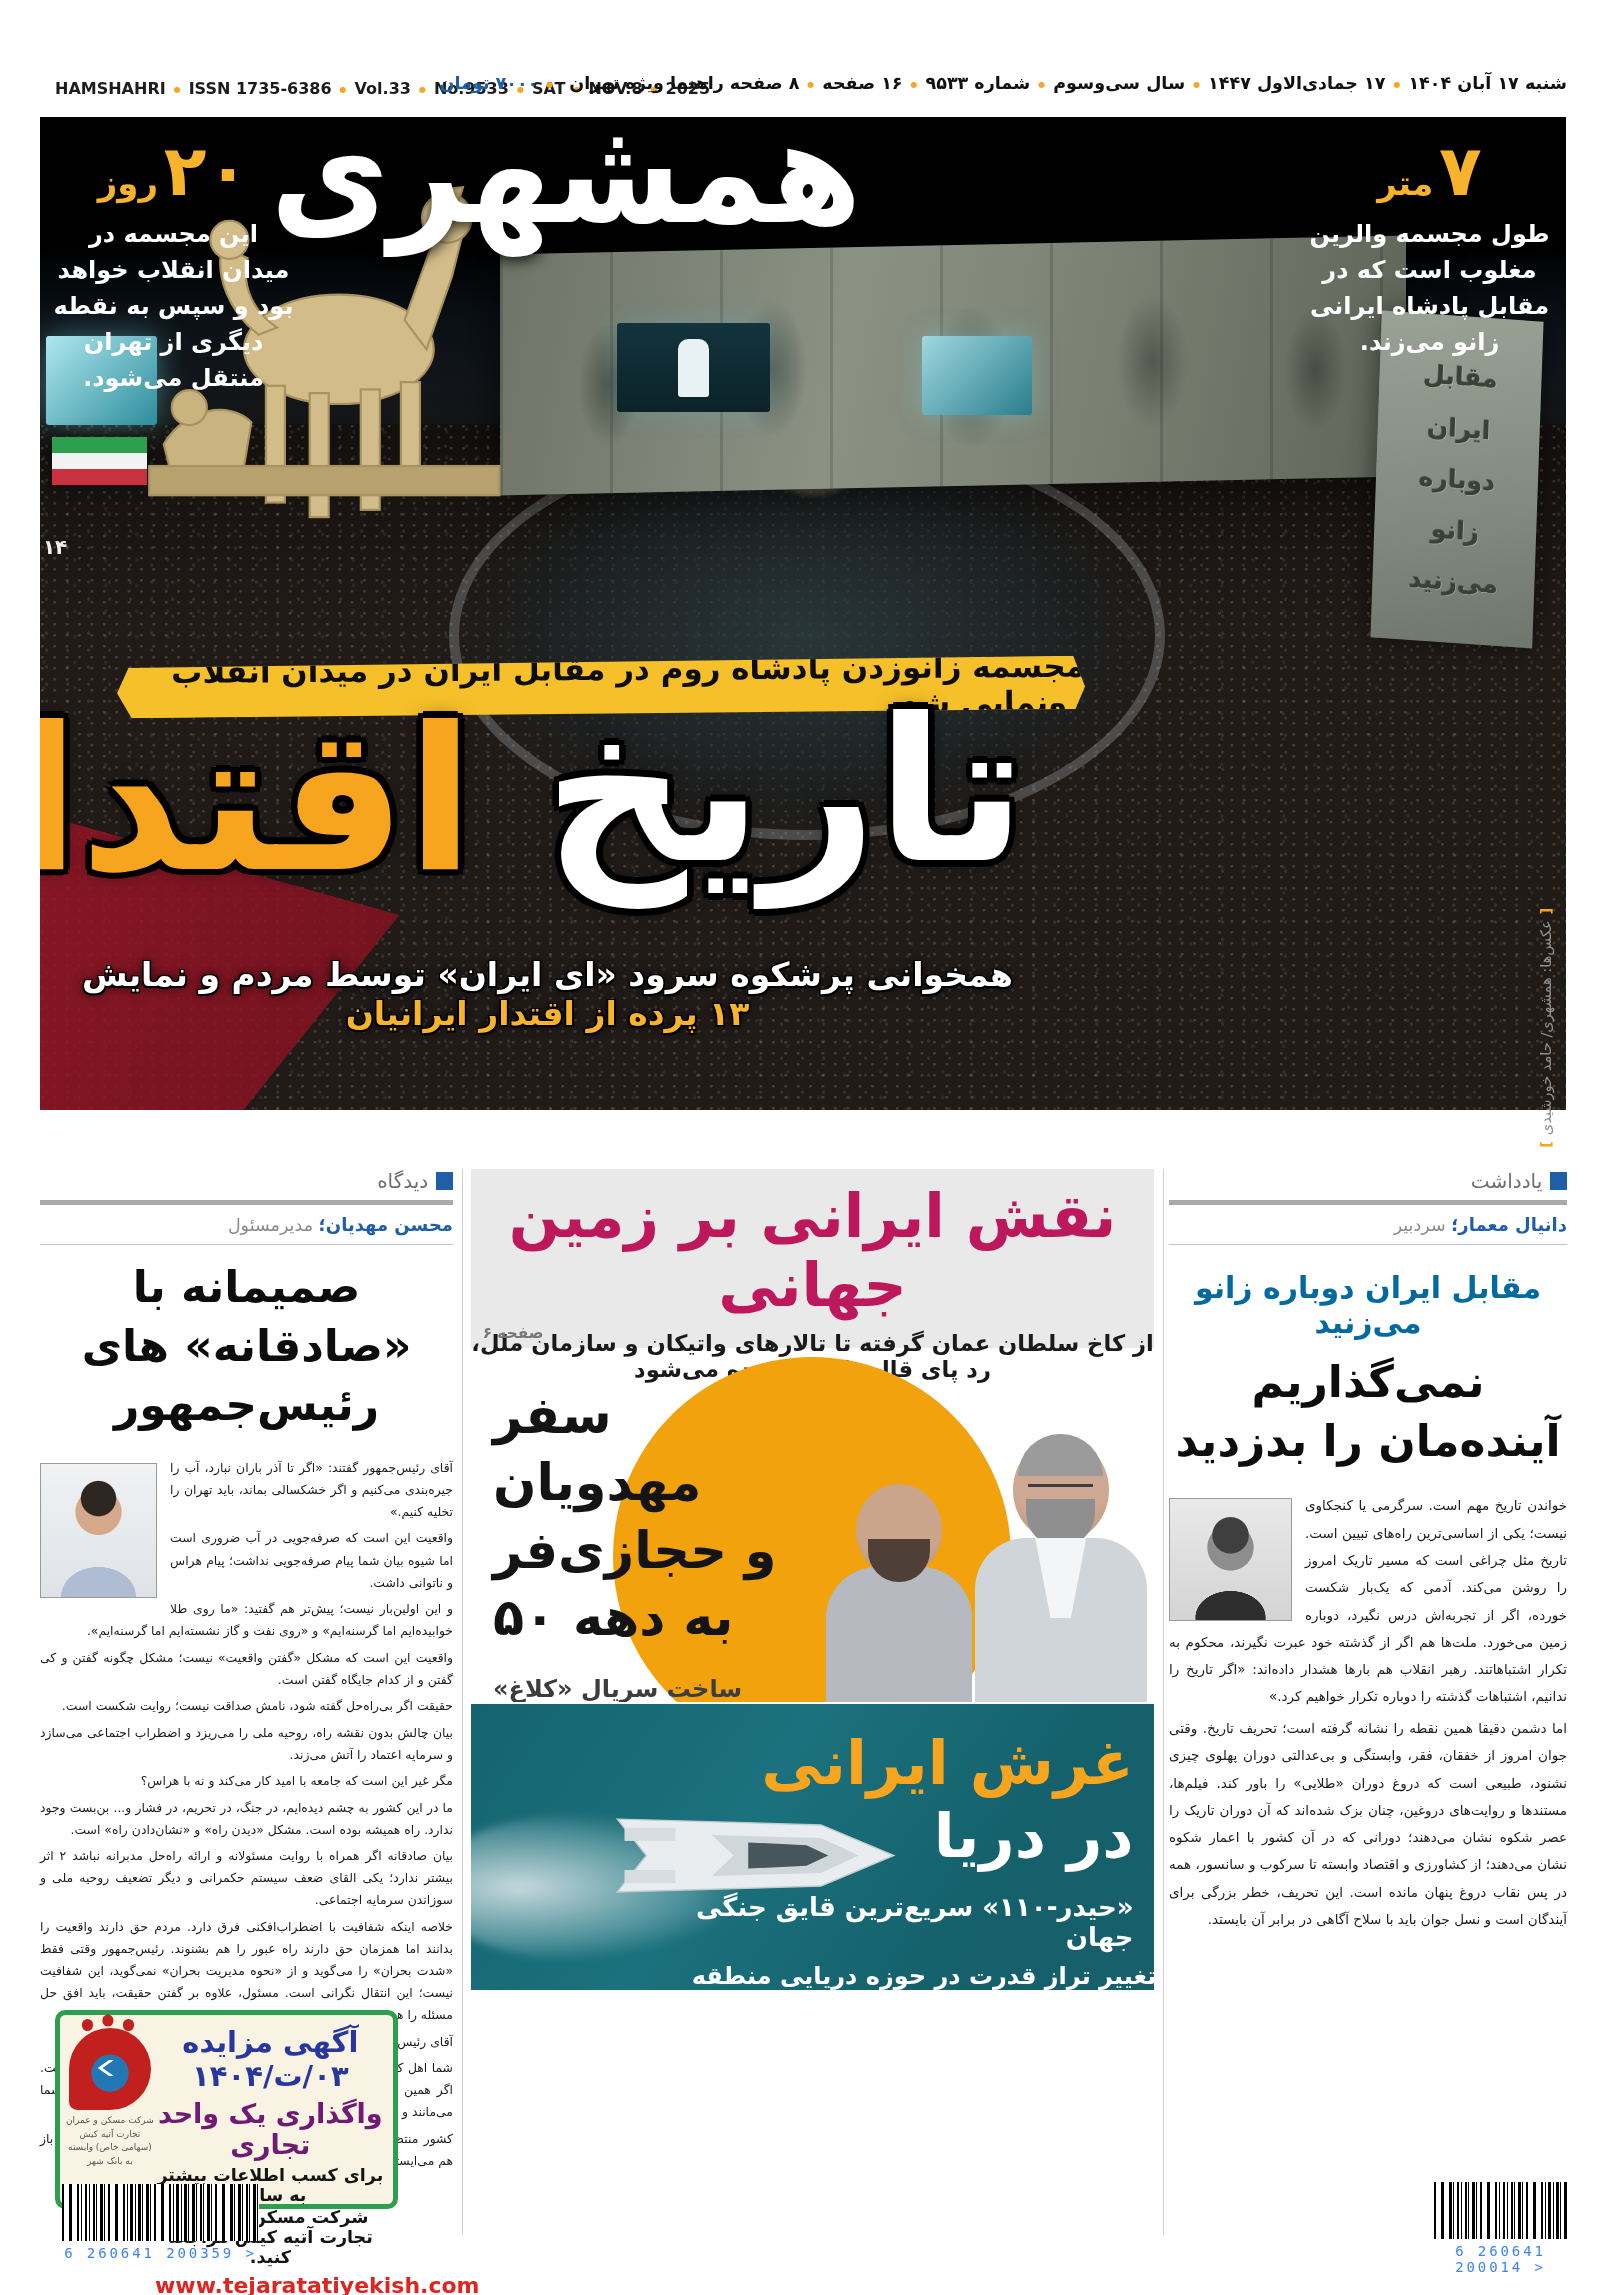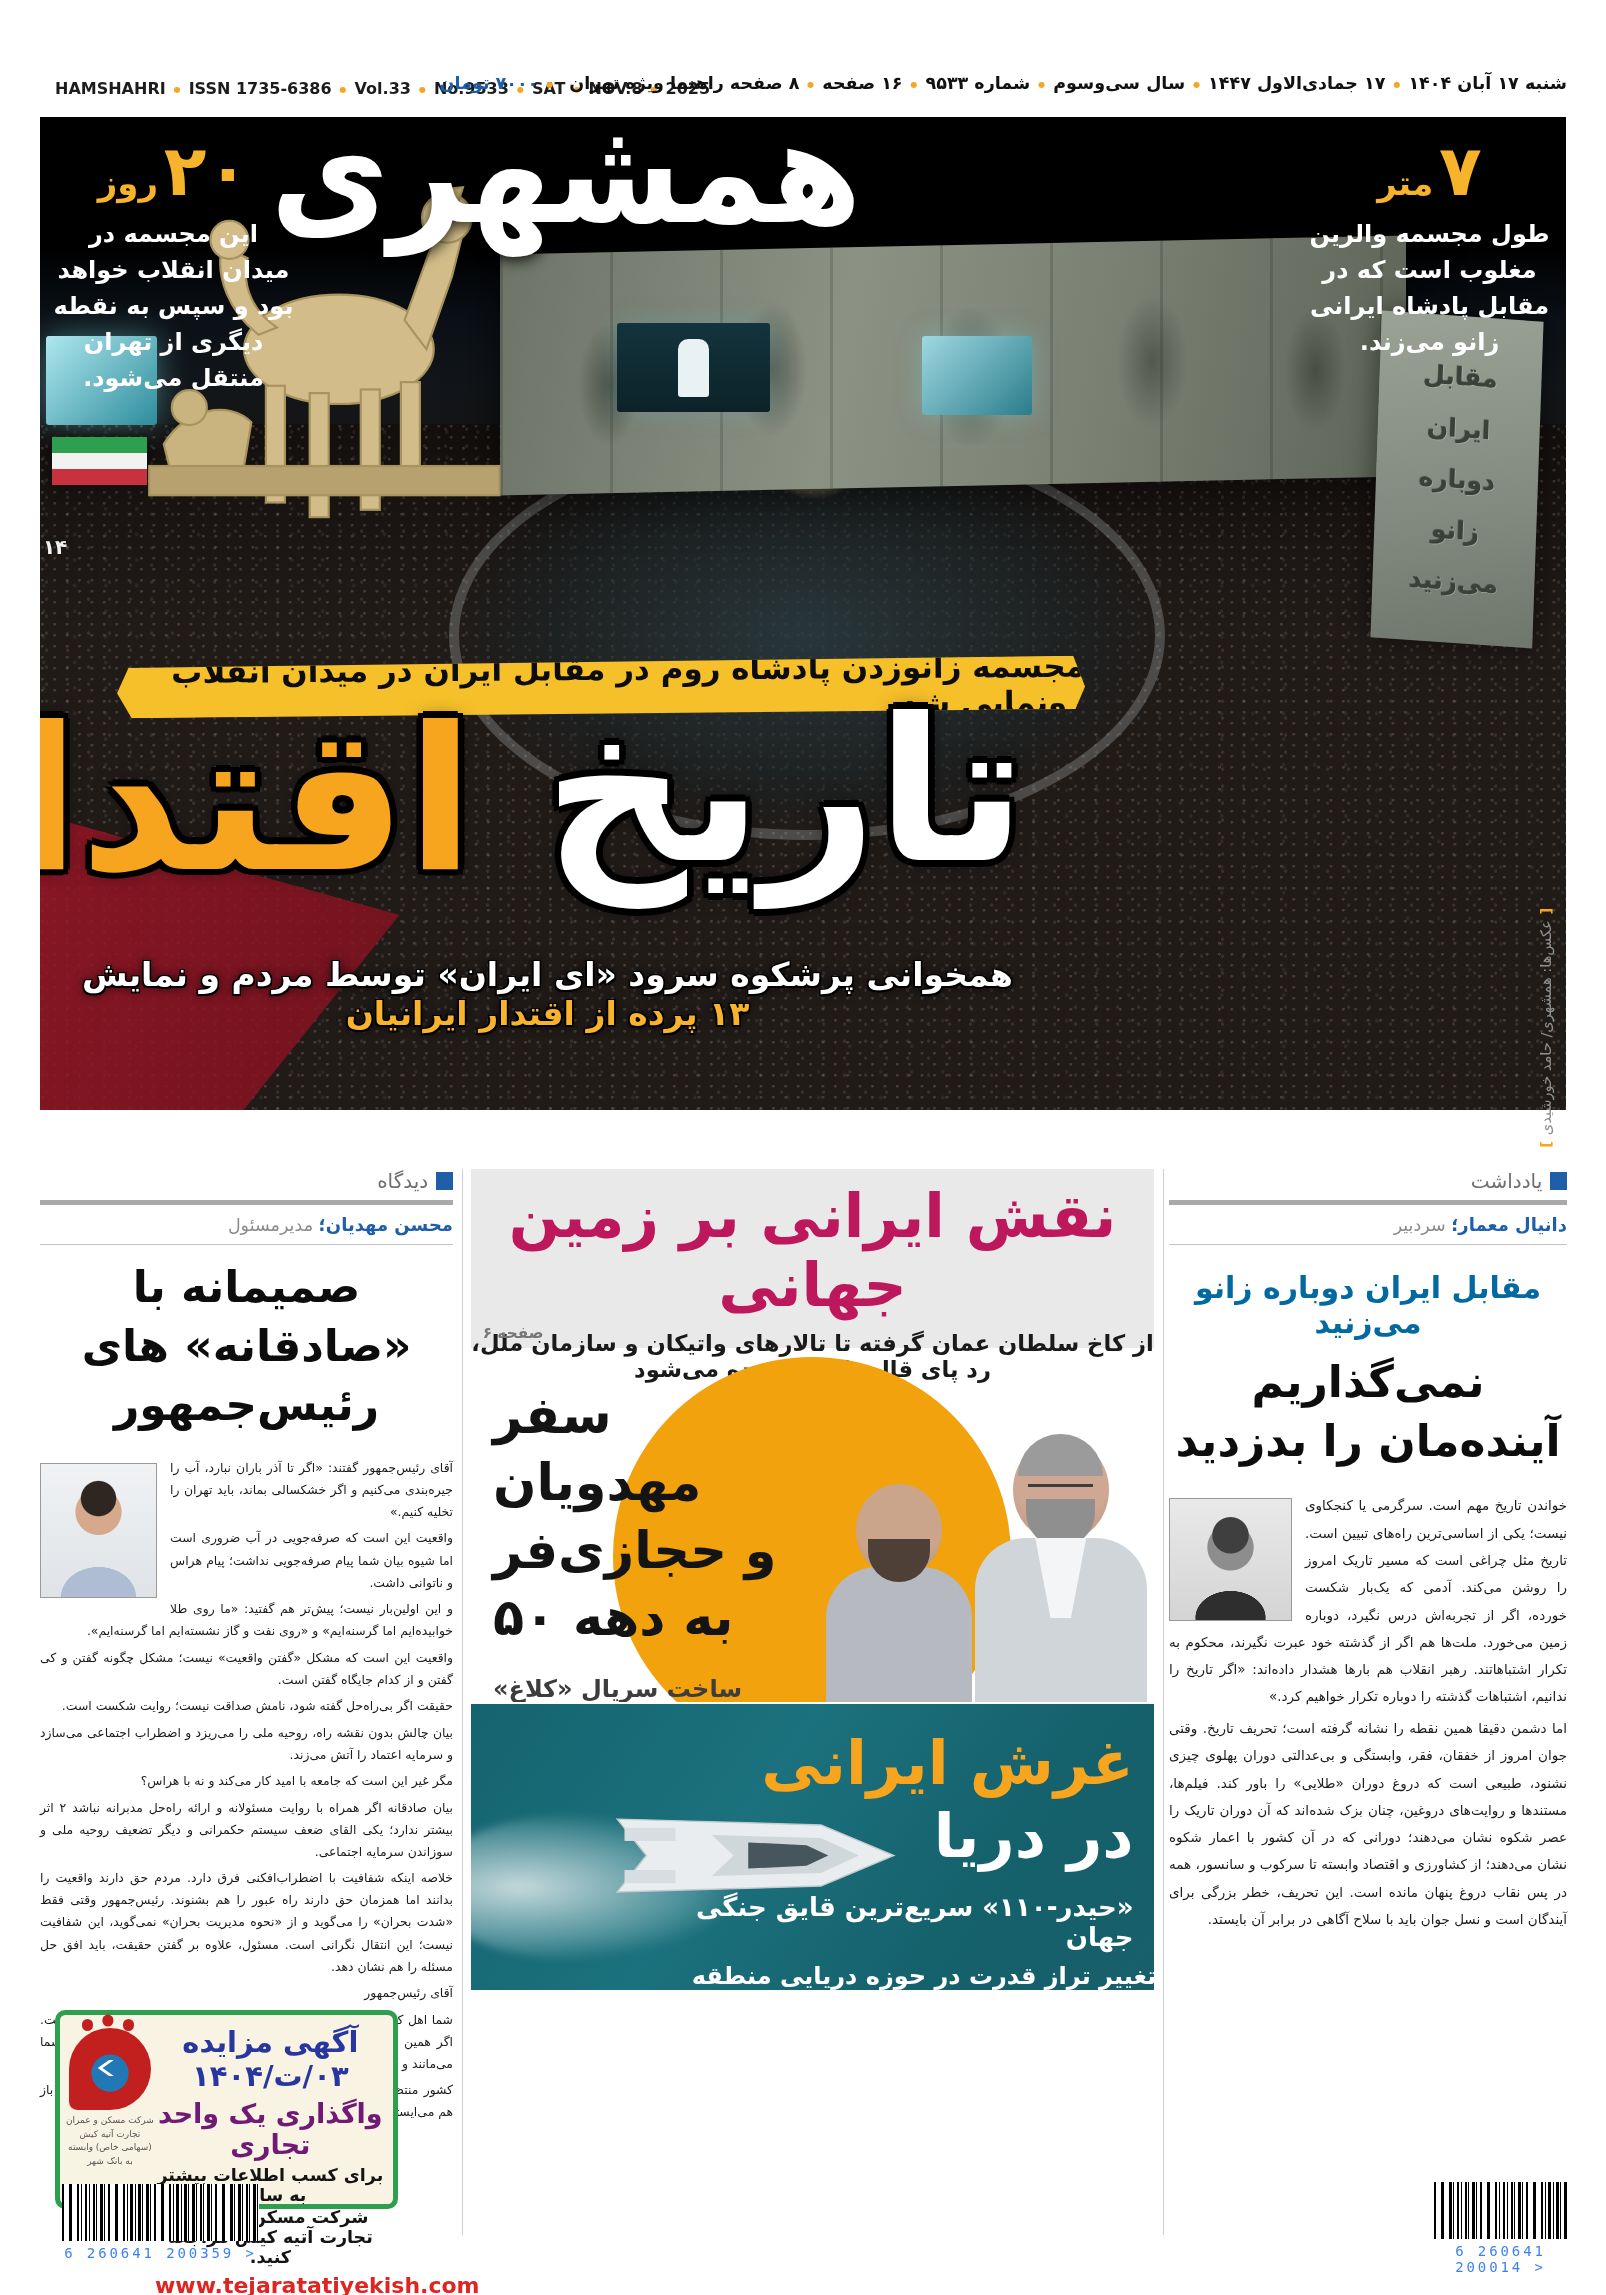--- a/index.html
+++ b/index.html
@@ -354,20 +354,21 @@
     <div class="headline">صمیمانه با «صادقانه» های رئیس‌جمهور</div>
     <div class="avatar av-view"></div>
     <div class="bodytxt">
         <p>آقای رئیس‌جمهور گفتند: «اگر تا آذر باران نبارد، آب را جیره‌بندی می‌کنیم و اگر خشکسالی بماند، باید تهران را تخلیه کنیم.»</p>
         <p>واقعیت این است که صرفه‌جویی در آب ضروری است اما شیوه بیان شما پیام صرفه‌جویی نداشت؛ پیام هراس و ناتوانی داشت.</p>
         <p>و این اولین‌بار نیست؛ پیش‌تر هم گفتید: «ما روی طلا خوابیده‌ایم اما گرسنه‌ایم» و «روی نفت و گاز نشسته‌ایم اما گرسنه‌ایم».</p>
         <p>واقعیت این است که مشکل «گفتن واقعیت» نیست؛ مشکل چگونه گفتن و کی گفتن و از کدام جایگاه گفتن است.</p>
         <p>حقیقت اگر بی‌راه‌حل گفته شود، نامش صداقت نیست؛ روایت شکست است.</p>
         <p>بیان چالش بدون نقشه راه، روحیه ملی را می‌ریزد و اضطراب اجتماعی می‌سازد و سرمایه اعتماد را آتش می‌زند.</p>
         <p>مگر غیر این است که جامعه با امید کار می‌کند و نه با هراس؟</p>
+        <p>ما در این کشور به چشم دیده‌ایم، در جنگ، در تحریم، در فشار و... بن‌بست وجود ندارد. راه همیشه بوده است. مشکل «دیدن راه» و «نشان‌دادن راه» است.</p>
         <p>بیان صادقانه اگر همراه با روایت مسئولانه و ارائه راه‌حل مدبرانه نباشد ۲ اثر بیشتر ندارد؛ یکی القای ضعف سیستم حکمرانی و دیگر تضعیف روحیه ملی و سوزاندن سرمایه اجتماعی.</p>
         <p>خلاصه اینکه شفافیت با اضطراب‌افکنی فرق دارد. مردم حق دارند واقعیت را بدانند اما همزمان حق دارند راه عبور را هم بشنوند. رئیس‌جمهور وقتی فقط «شدت بحران» را می‌گوید و از «نحوه مدیریت بحران» نمی‌گوید، این شفافیت نیست؛ این انتقال نگرانی است. مسئول، علاوه بر گفتن حقیقت، باید افق حل مسئله را هم نشان دهد.</p>
         <p>آقای رئیس‌جمهور</p>
         <p>شما اهل کار و اهل گوش‌دادن به نظرات کارشناسان هستید، این ارزشمند است. اگر همین تلاش‌ها با بیان آرام، دقیق و امیدوارانه همراه شود، مردم کنار شما می‌مانند و کار، جلو می‌رود.</p>
         <p>کشور منتظر حل مسئله است، نه اعلام بن‌بست. این همه سال ایستاده‌ایم، باز هم می‌ایستیم؛ فقط امید را نسوزانیم.</p>
       </div>
   </div>
 
   <div class="adbox">
     <div class="adlogo"></div>

